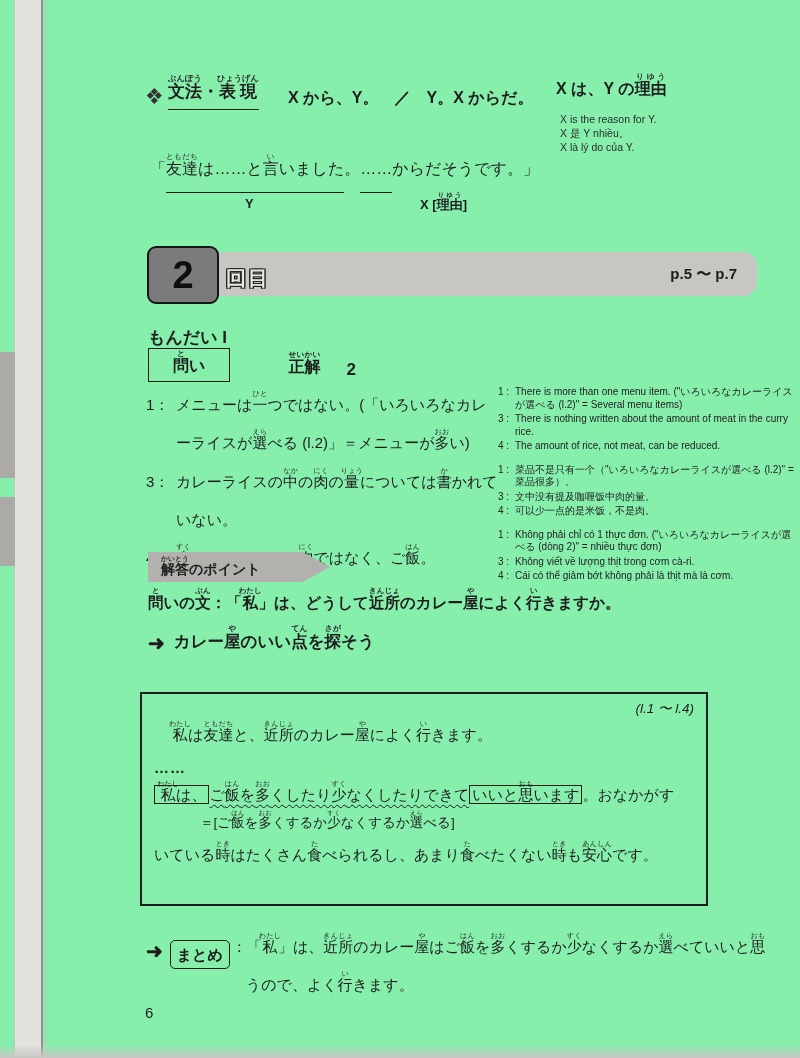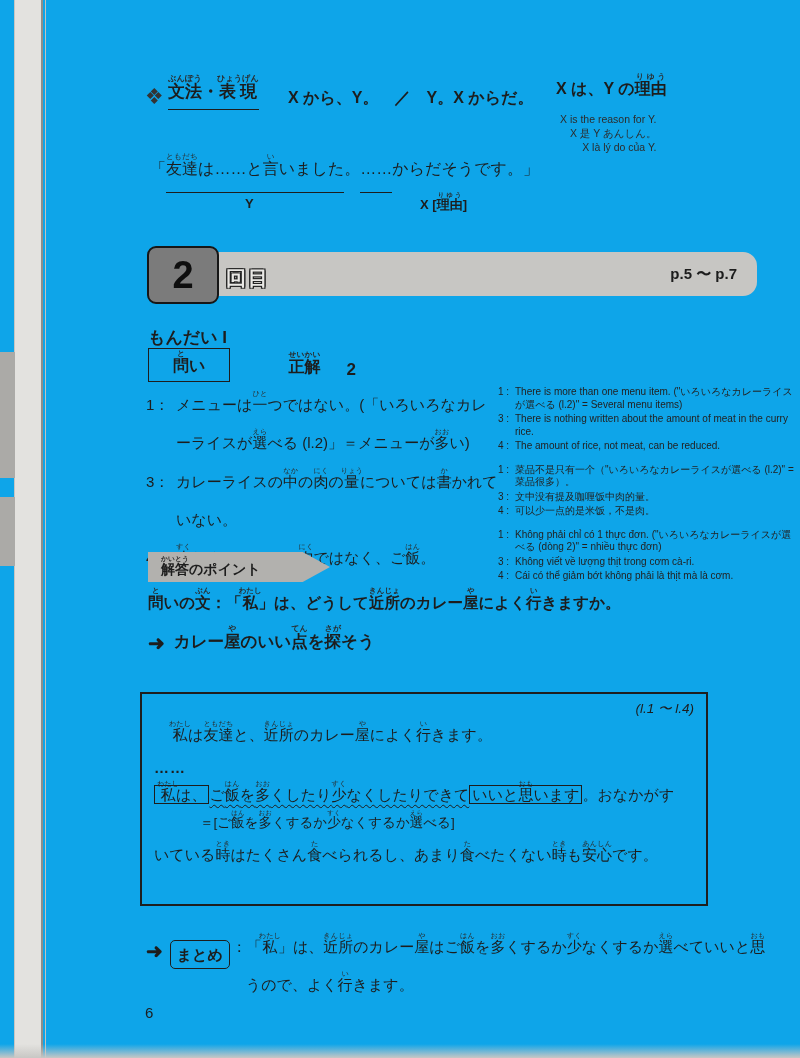--- a/index.html
+++ b/index.html
@@ -1,18 +1,18 @@
 <!DOCTYPE html>
 <html><head>
 <meta charset="utf-8">
 <style>
   html,body{margin:0;padding:0;}
   body{width:800px;height:1058px;overflow:hidden;background:#e9e8e5;
        font-family:"Liberation Sans",sans-serif;color:#1d1d1d;}
-  .page{position:relative;width:800px;height:1058px;background:#0ea5e9;}
+  .page{position:relative;width:800px;height:1058px;background:#86efac;}
 
   
   .edge-band{position:absolute;left:14px;top:0;width:26px;height:100%;
              background:#e3e2df;border-left:1px solid #c6c5c2;border-right:2px solid #8f8e8b;}
   .edge-line2{position:absolute;left:45px;top:0;width:1px;height:100%;background:#c2c1be;}
   .edge-block{position:absolute;left:0;width:15px;background:#abaaa7;}
   .edge-arrow{position:absolute;left:0;top:185px;}
   .photo-shadow{position:absolute;left:0;bottom:0;width:100%;height:14px;
                 background:linear-gradient(#e9e8e500,#c8c7c4);}
 
@@ -24,21 +24,21 @@
            display:flex;align-items:flex-end;gap:7px;}
   .g-title .t{border-bottom:1.6px solid #1d1d1d;padding-bottom:1px;line-height:1.9;}
   .clover{position:relative;width:13px;height:13px;margin-bottom:8px;}
   .clover i{position:absolute;width:4.6px;height:4.6px;background:#333;transform:rotate(45deg);}
   .clover i:nth-child(1){left:4.2px;top:0;}
   .clover i:nth-child(2){left:0;top:4.2px;}
   .clover i:nth-child(3){left:8.4px;top:4.2px;}
   .clover i:nth-child(4){left:4.2px;top:8.4px;}
   .g-pattern{position:absolute;left:288px;top:88px;font-size:16px;font-weight:bold;}
   .g-meaning{position:absolute;left:556px;top:72px;font-size:16px;font-weight:bold;line-height:2.1;}
-  .g-trans{position:absolute;left:560px;top:112px;font-size:10.5px;line-height:14px;color:#2c2c2c;text-align:right;}
+  .g-trans{position:absolute;left:560px;top:112px;font-size:10.5px;line-height:14px;color:#2c2c2c;}
   .g-example{position:absolute;left:150px;top:152px;font-size:16px;line-height:2.1;}
   .g-example .u{border-bottom:1.4px solid #1d1d1d;padding-bottom:15px;}
   .q-label{position:absolute;font-size:13px;font-weight:bold;}
 
   
   .lesson-bar{position:absolute;left:150px;top:252px;width:607px;height:44px;
               background:#c7c6c3;border-radius:4px 14px 14px 4px;}
   .lesson-box{position:absolute;left:-3px;top:-6px;width:68px;height:54px;background:#7b7b7b;
               border:2.5px solid #161616;border-radius:9px;display:flex;align-items:center;justify-content:center;}
   .lesson-box .n{font-size:38px;font-weight:bold;color:#0e0e0e;line-height:1;}
@@ -123,21 +123,21 @@
         <i></i>
         <i></i>
         <i></i>
       </span>
     <span class="t"><ruby>文法<rt>ぶんぽう</rt></ruby>・<ruby>表現<rt>ひょうげん</rt></ruby></span>
   </div>
   <div class="g-pattern">X から、Y。　／　Y。X からだ。</div>
   <div class="g-meaning">X は、Y の<ruby>理由<rt>りゆう</rt></ruby></div>
   <div class="g-trans">
     <div>X is the reason for Y.</div>
-    <div>X 是 Y あんしん。</div>
+    <div>X 是 Y nhiều。</div>
     <div>X là lý do của Y.</div>
   </div>
   <div class="g-example">
     <span>「</span><span class="u"><ruby>友達<rt>ともだち</rt></ruby>は……と<ruby>言<rt>い</rt></ruby>いました</span><span>。</span><span class="u">……</span><span>からだそうです。」</span>
   </div>
   <div class="q-label" style="left:245px;top:196px;">Y</div>
   <div class="q-label" style="left:420px;top:192px;">X [<ruby>理由<rt>りゆう</rt></ruby>]</div>
 
   <div class="lesson-bar">
     <div class="lesson-box">

